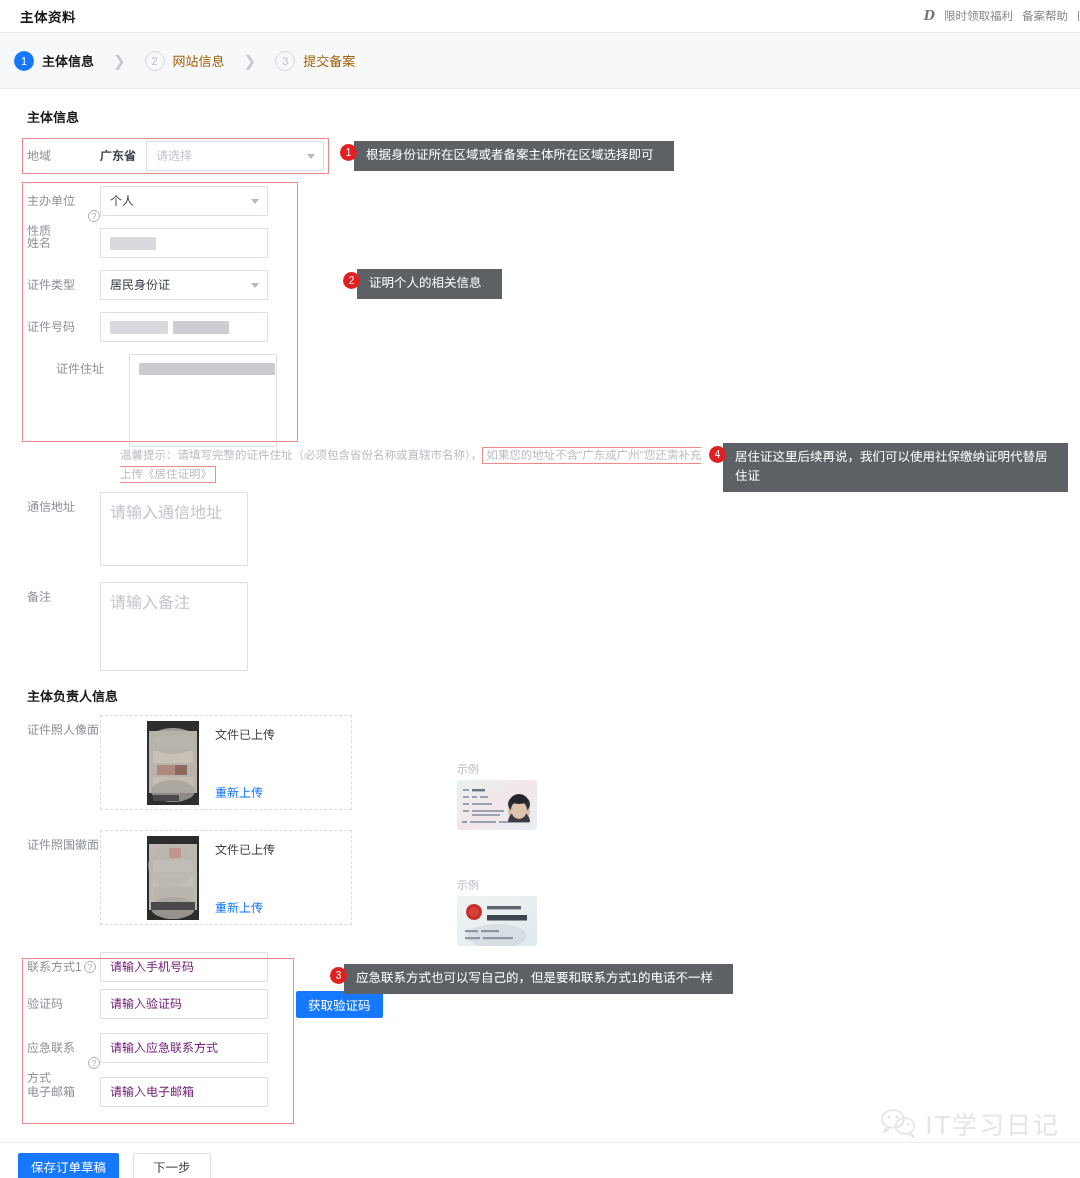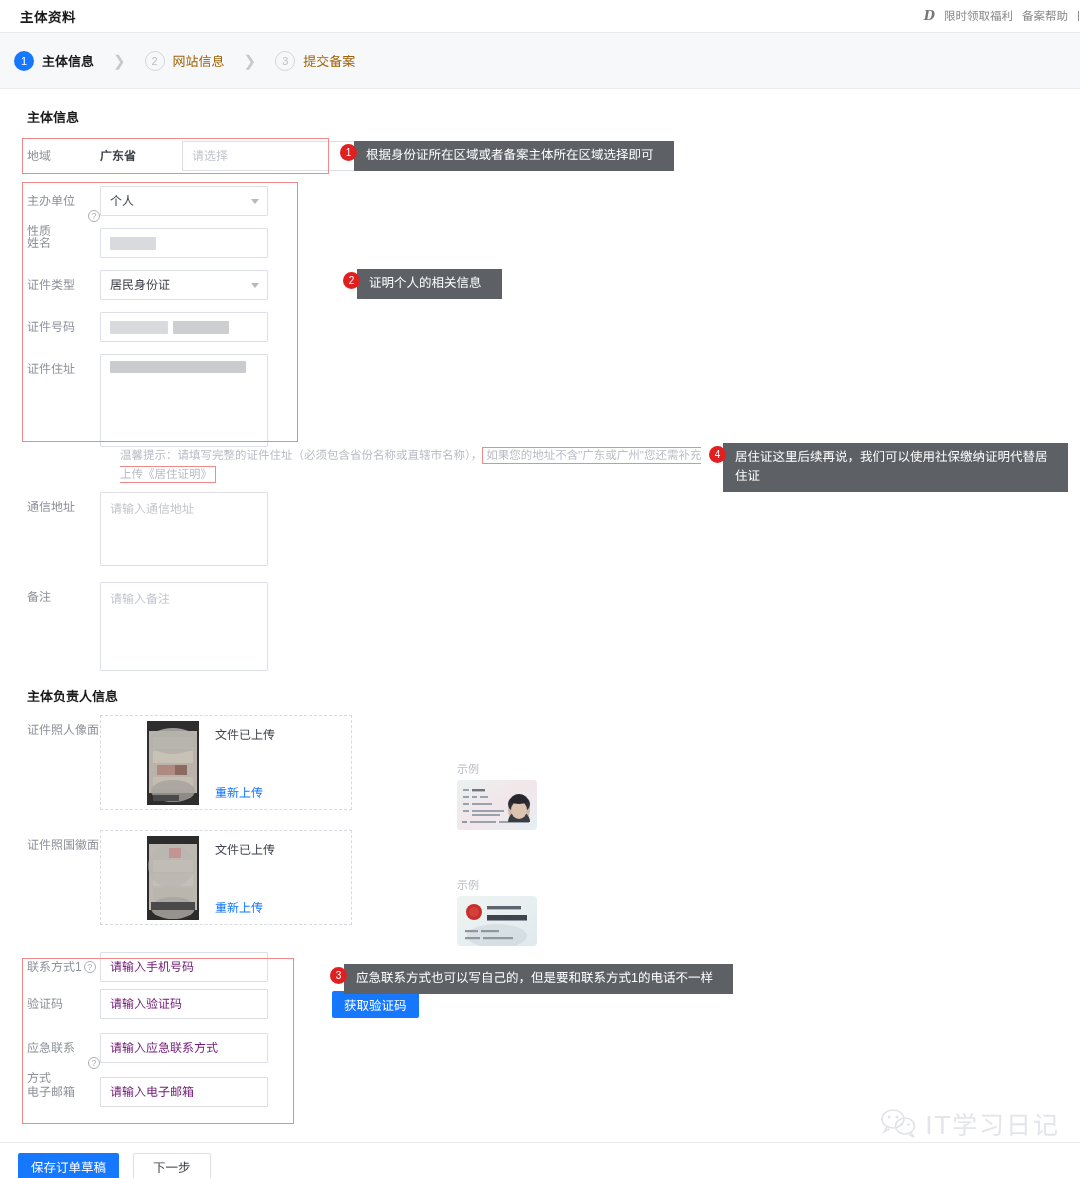--- a/index.html
+++ b/index.html
@@ -88,41 +88,41 @@
     color: #8d9199;
     line-height: 30px;
     flex: none;
     display: flex; align-items: center;
   }
   .qmark {
     display: inline-block; width: 12px; height: 12px; border-radius: 50%;
     border: 1px solid #a9adb4; color: #a9adb4; font-size: 9px;
     line-height: 10px; text-align: center; margin-left: 2px; flex: none;
   }
-  .ctrl { position: relative; gap: 36px; }
+  .ctrl { position: relative; }
 
   .ipt {
     width: 168px; height: 30px; border: 1px solid #dcdfe6; background: #fff;
     font-size: 12px; color: #5b6069; padding: 0 9px; line-height: 28px;
     border-radius: 1px;
   }
   .ipt.ph { color: #701a75; }
   .sel {
     width: 168px; height: 30px; border: 1px solid #dcdfe6; background: #fff;
     font-size: 12px; color: #3d424a; padding: 0 20px 0 9px; line-height: 28px;
     border-radius: 1px; position: relative;
   }
   .caret {
     position: absolute; right: 8px; top: 12px;
     width: 0; height: 0; border-left: 4px solid transparent;
     border-right: 4px solid transparent; border-top: 5px solid #b4b8bf;
   }
   .ta {
-    width: 168px; height: 74px; border: 1px solid #dcdfe6; background: #fff;
-    font-size: 12px; color: #c3c6cc; padding: 6px 9px; border-radius: 1px;
+    width: 148px; height: 74px; border: 1px solid #dcdfe6; background: #fff;
+    font-size: 16px; color: #c3c6cc; padding: 6px 9px; border-radius: 1px;
   }
   .ta.big { height: 93px; }
 
   .mask { background: #d9dadd; height: 13px; display: inline-block; border-radius: 1px; }
 
   
   .region-static {
     font-size: 12px; color: #3d424a; font-weight: bold;
     line-height: 30px; margin-right: 10px;
   }
@@ -293,21 +293,21 @@
 
   <div class="form-row" style="height:42px;">
     <div class="form-label">证件号码</div>
     <div class="ctrl">
       <div class="ipt">
         <span class="mask" style="width:58px;margin-top:8px;"></span><span class="mask" style="width:56px;margin-left:5px;background:#cdced2;"></span>
       </div>
     </div>
   </div>
 
-  <div class="form-row" style="height:104px;">
+  <div class="form-row" style="height:104px;padding-left:29px;">
     <div class="form-label">证件住址</div>
     <div class="ctrl">
       <div class="ta big">
         <span class="mask" style="width:136px;height:12px;background:#c9cbcf;"></span>
       </div>
     </div>
   </div>
 
   <div style="height:34px"></div>
 

